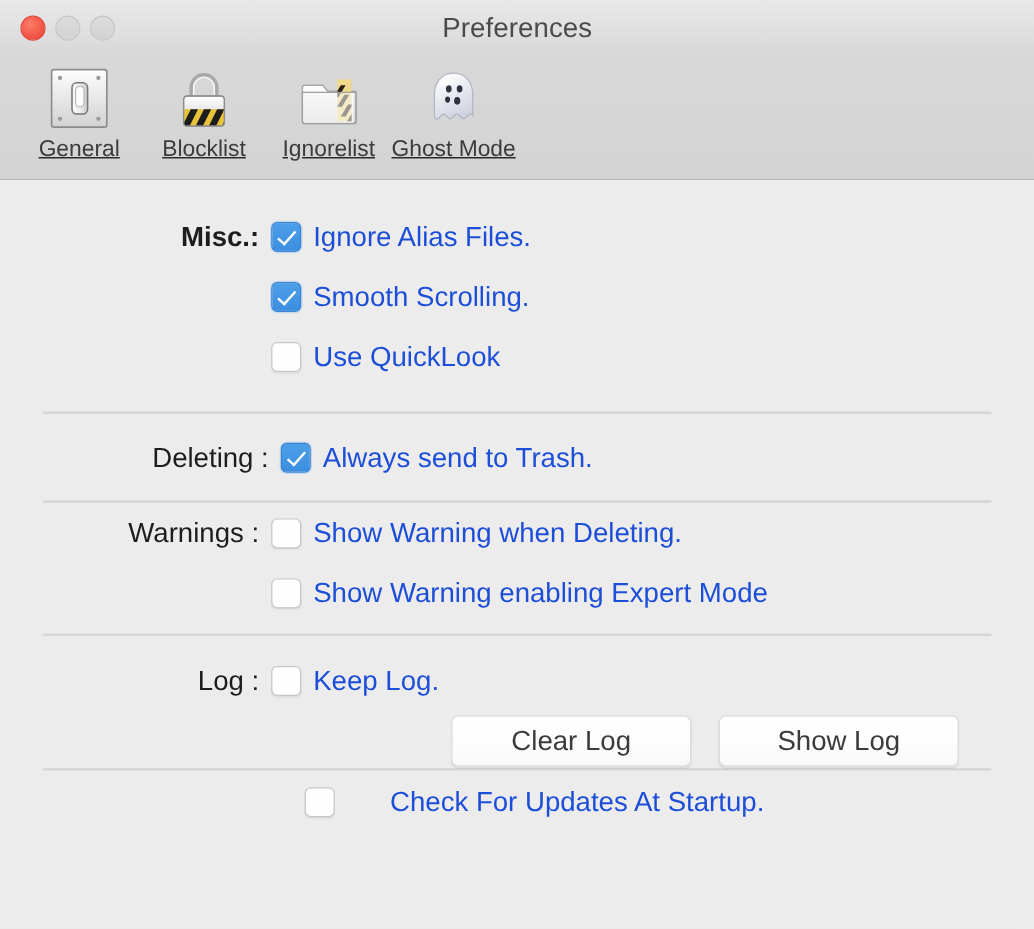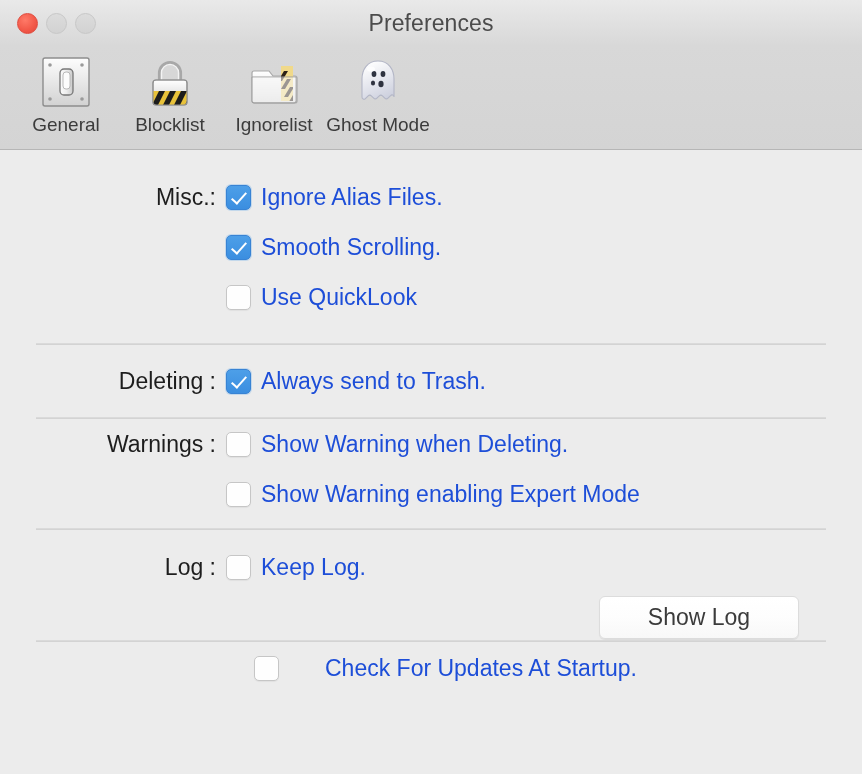--- a/index.html
+++ b/index.html
@@ -80,20 +80,21 @@
   .tb-item {
     width: 104px;
     height: 100px;
     display: flex;
     flex-direction: column;
     align-items: center;
     justify-content: flex-start;
     padding-top: 5px;
     box-sizing: border-box;
     cursor: default;
+    text-decoration: underline;
   }
   .tb-icon {
     width: 62px;
     height: 62px;
     display: flex;
     align-items: center;
     justify-content: center;
   }
   .tb-label {
     font-size: 19px;
@@ -128,21 +129,21 @@
   .row-label {
     width: 226px;
     text-align: right;
     padding-right: 10px;
     box-sizing: border-box;
     font-size: 23px;
     color: #1d1d1d;
     white-space: nowrap;
     user-select: none;
   }
-  .row-label.bold { font-weight: normal; padding-left: 20px; }
+  .row-label.bold { font-weight: bold; padding-left: 20px; }
   .row-body {
     display: flex;
     align-items: center;
     flex: 1 1 auto;
   }
 
   
   .cb {
     width: 25px;
     height: 25px;
@@ -361,21 +362,21 @@
         <div class="row-label"></div>
         <div class="row-body">
           <div class="cb off"></div>
           <span class="cb-text">Use QuickLook</span>
         </div>
       </div>
     </div>
 
     <div class="hr" style="margin-top:21px;"></div>
 
-    <div class="group" style="padding:11px 0;">
+    <div class="group" style="padding:11px 8px;">
       <div class="row">
         <div class="row-label">Deleting :</div>
         <div class="row-body">
           <div class="cb on"></div>
           <span class="cb-text">Always send to Trash.</span>
         </div>
       </div>
     </div>
 
     <div class="hr"></div>
@@ -401,20 +402,21 @@
 
     <div class="group" style="padding:12px 0 1px;">
       <div class="row">
         <div class="row-label">Log :</div>
         <div class="row-body">
           <div class="cb off"></div>
           <span class="cb-text">Keep Log.</span>
         </div>
       </div>
       <div class="btn-row">
+        <div class="btn">Clear Log</div>
         <div class="btn">Show Log</div>
       </div>
     </div>
 
     <div class="hr"></div>
 
     <div class="bottom-row">
       <div class="cb off"></div>
       <span class="cb-text">Check For Updates At Startup.</span>
     </div>

